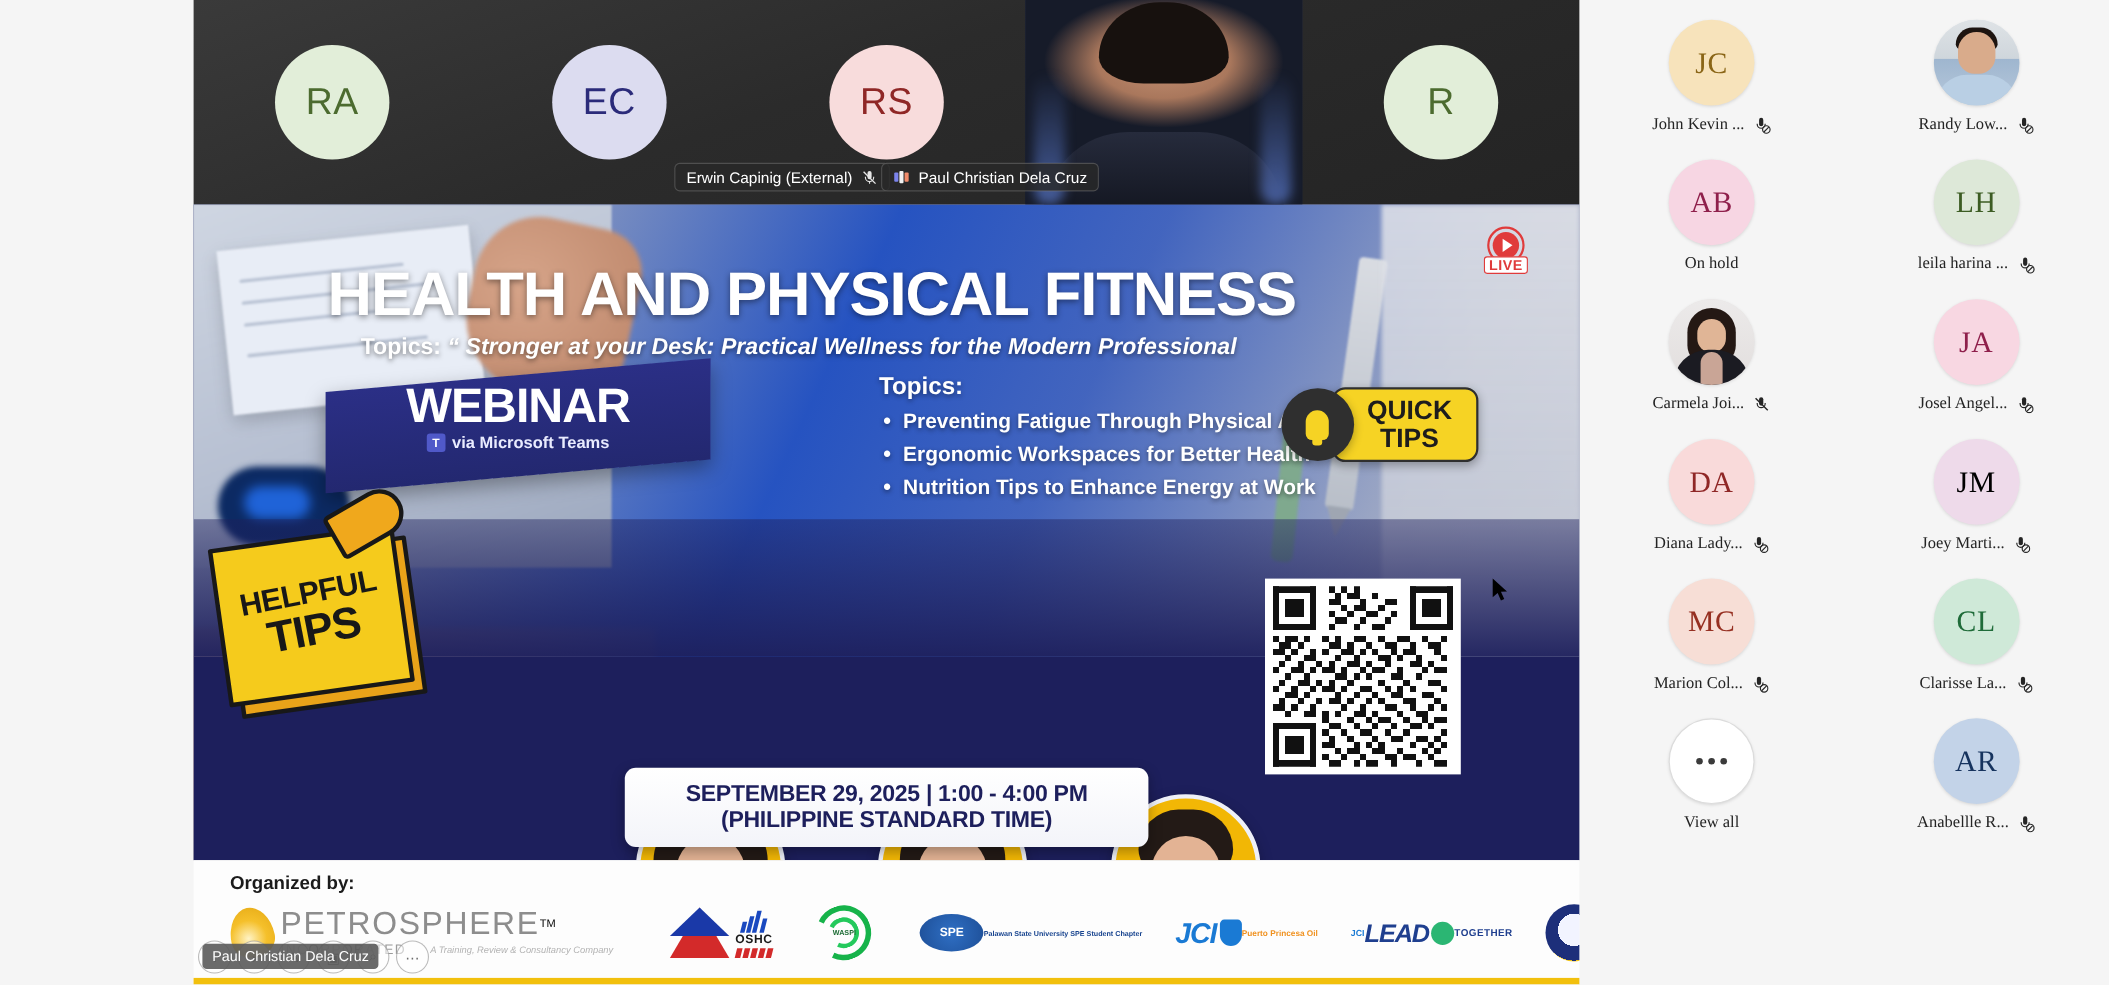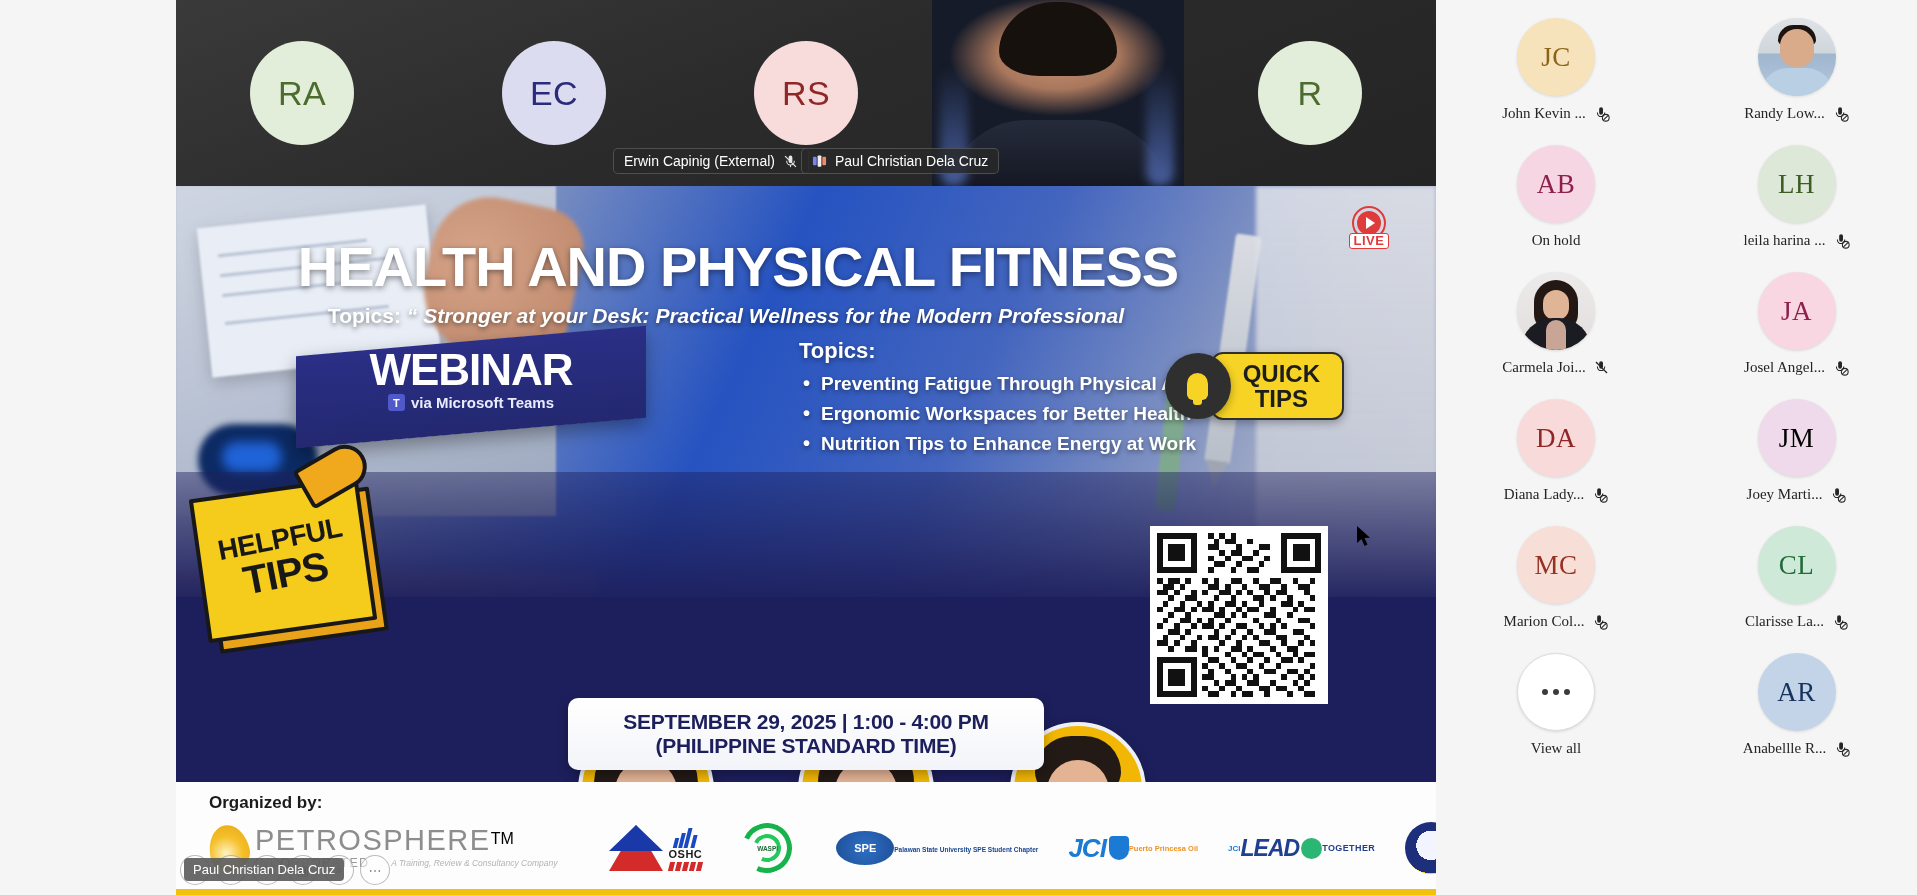--- a/index.html
+++ b/index.html
@@ -352,21 +352,21 @@
 
   .petro { margin-left: 33px; }
   .petro-drop {
     width: 40px; height: 46px; margin-right: 6px;
     background: radial-gradient(circle at 40% 60%, #fff3c4 0%, #f5c02b 45%, #e3a612 100%);
     border-radius: 50% 50% 50% 50% / 62% 62% 38% 38%;
     transform: rotate(-12deg);
   }
   .petro-txt { line-height: 1; }
   .petro-main { font-size: 29px; font-weight: 400; color: #8d8d8d; letter-spacing: 1.5px; }
-  .petro-tm { font-size: 16px; vertical-align: super; }
+  .petro-tm { font-size: 10px; vertical-align: super; }
   .petro-sub {
     display:flex; align-items:center; gap: 22px; margin-top: 2px;
   }
   .petro-inc { font-size: 12.5px; color:#9a9a9a; letter-spacing: 1.2px; }
   .petro-tag { font-size: 8.5px; color:#b3b3b3; font-style: italic; }
 
   .oshc { margin-left: 52px; display:flex; align-items:center; gap: 5px; }
   .ph-tri {
     width: 0;height:0; border-left: 27px solid transparent; border-right:27px solid transparent;
     border-bottom: 46px solid #d32a2a; position: relative;

